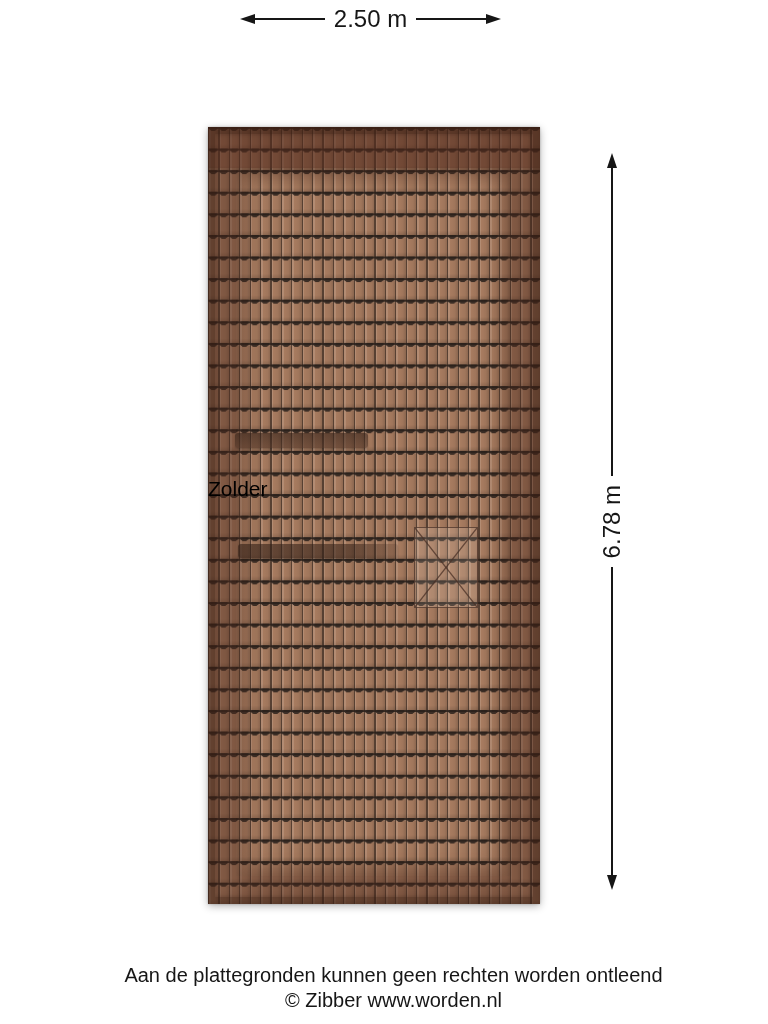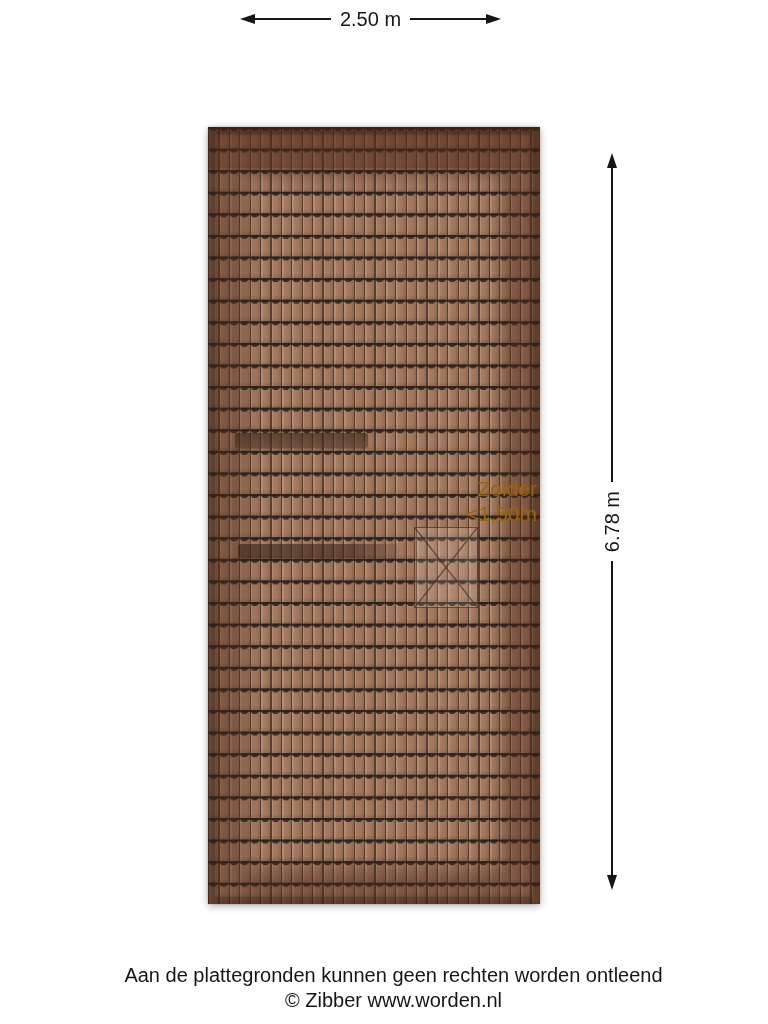--- a/index.html
+++ b/index.html
@@ -10,21 +10,21 @@
     color:var(--text-color,#161616);
   }
 
   
   .dim{position:absolute;display:flex;align-items:center;color:var(--text-color,#161616);}
   .dim .dline{background:var(--text-color,#161616);}
   .dim-h{left:240px;top:9px;width:261px;height:20px;flex-direction:row;}
   .dim-h .dline{flex:1;height:2px;}
   .dim-v{left:602px;top:153px;width:20px;height:737px;flex-direction:column;}
   .dim-v .dline{flex:1;width:2px;}
-  .dim-label{font-size:20px;line-height:1;white-space:nowrap;}
+  .dim-label{font-size:24px;line-height:1;white-space:nowrap;}
   .dim-h .dim-label{margin:0 9px;}
   .dim-v .dim-label{margin:9px 0;writing-mode:vertical-rl;transform:rotate(180deg);}
   .ah{width:0;height:0;flex:0 0 auto;}
   .ah-left{border-top:5px solid transparent;border-bottom:5px solid transparent;border-right:15px solid var(--text-color,#161616);}
   .ah-right{border-top:5px solid transparent;border-bottom:5px solid transparent;border-left:15px solid var(--text-color,#161616);}
   .ah-up{border-left:5px solid transparent;border-right:5px solid transparent;border-bottom:15px solid var(--text-color,#161616);}
   .ah-down{border-left:5px solid transparent;border-right:5px solid transparent;border-top:15px solid var(--text-color,#161616);}
 
   
   .roof{
@@ -79,21 +79,21 @@
   .skylight{
     position:absolute;left:206px;top:400px;width:64px;height:81px;
     background:rgba(255,241,229,0.14);
     border:1px solid rgba(73,48,38,0.75);
     box-sizing:border-box;
   }
   .skylight svg{display:block;width:100%;height:100%;}
 
   .room-label{
     position:absolute;left:0;right:3px;top:349px;
-    text-align:right;color:#a16207;font-size:21px;line-height:25px;
+    text-align:left;color:#000000;font-size:21px;line-height:25px;
   }
 
   
   .footer{
     position:absolute;left:0;right:0;top:963px;
     text-align:center;font-size:20px;line-height:25px;color:var(--text-color,#161616);padding-left:19px;
   }
 </style>
 </head>
 <body>
@@ -127,21 +127,20 @@
 
     <div class="skylight">
       <svg viewBox="0 0 64 81" preserveAspectRatio="none">
         <line x1="0" y1="0" x2="64" y2="81" stroke="rgba(73,48,38,0.75)" stroke-width="1.4"></line>
         <line x1="64" y1="0" x2="0" y2="81" stroke="rgba(73,48,38,0.75)" stroke-width="1.4"></line>
       </svg>
     </div>
 
     <div class="room-label">
       <div>Zolder</div>
-      <div>&lt;1,50m</div>
     </div>
   </div>
 
   <div class="footer">
     <div>Aan de plattegronden kunnen geen rechten worden ontleend</div>
     <div>© Zibber www.worden.nl</div>
   </div>
 
 </div>
 

